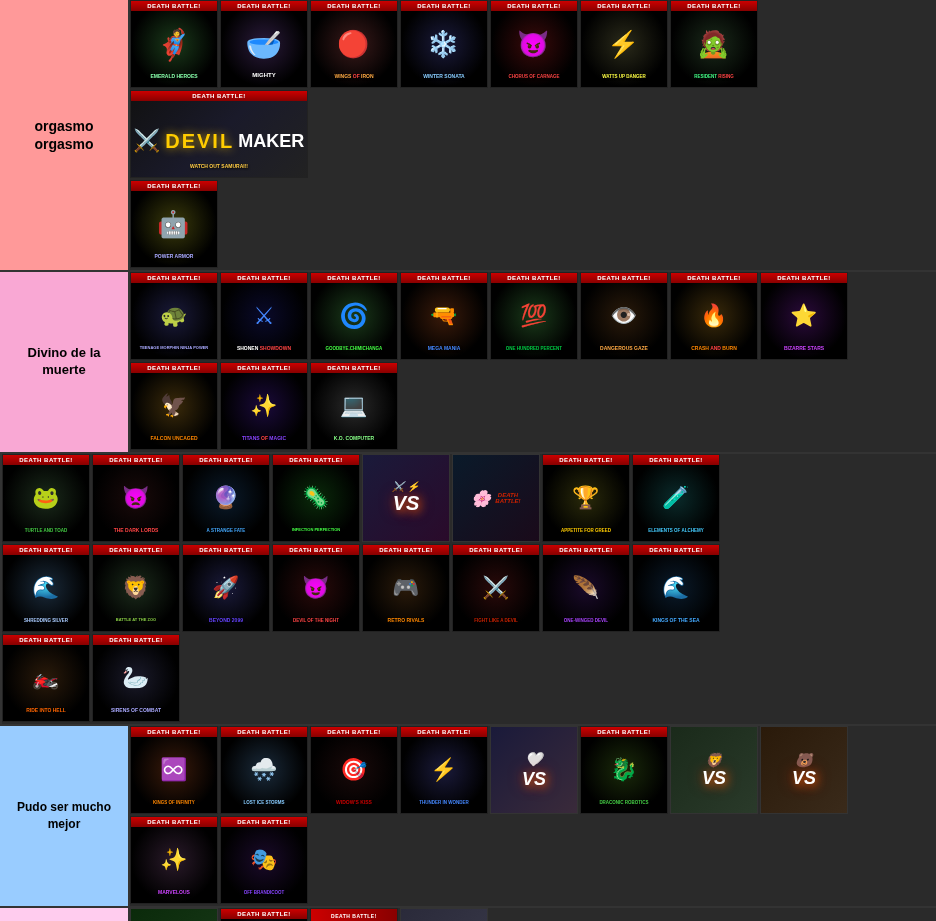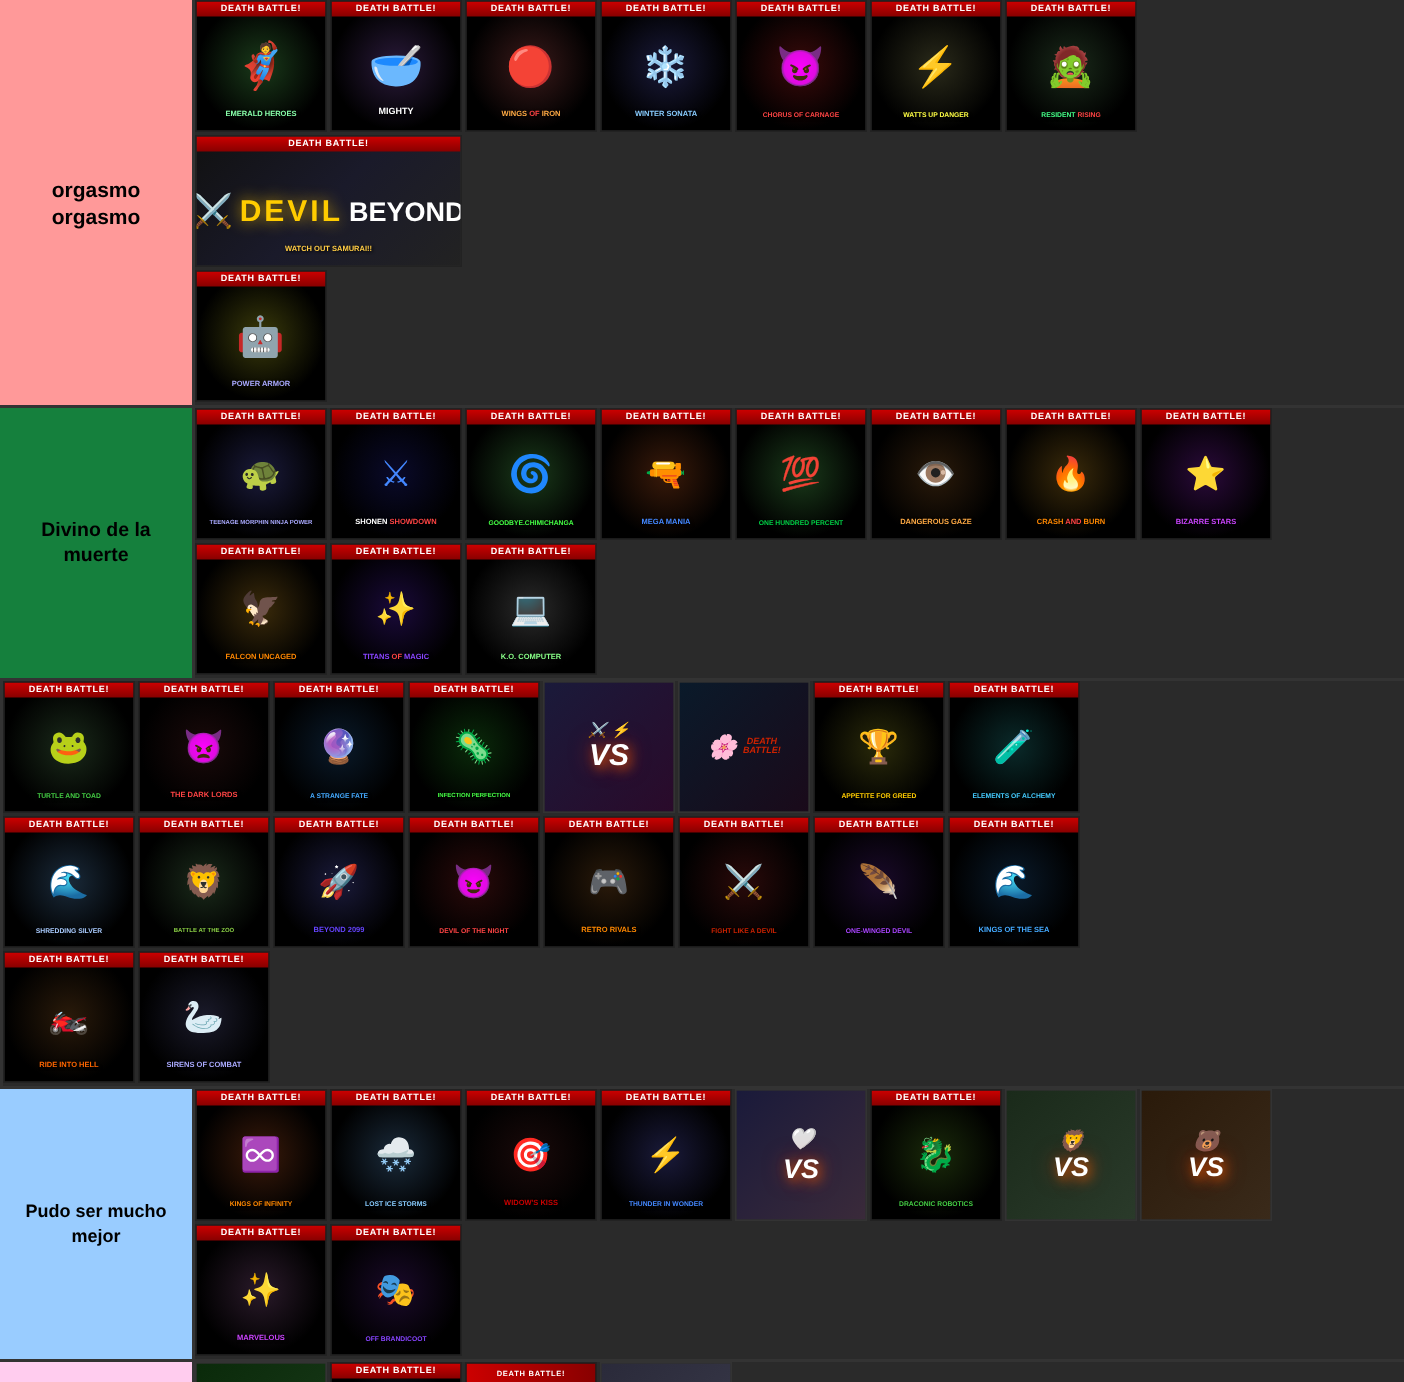--- a/index.html
+++ b/index.html
@@ -251,42 +251,42 @@
           <div class="db-title" style="color:#44ff88; font-size:4.5px;">RESIDENT <span style="color:#ff4444;">RISING</span></div>
         </div>
       </div>
 
       <div class="tier-item" style="width:180px;">
         <div class="db-card" style="width:178px; background:linear-gradient(135deg, #111 0%, #1a1a2a 50%, #222 100%);">
           <div class="db-header" style="background:linear-gradient(to bottom,#cc0000,#880000); font-size:6px; font-weight:900;">DEATH BATTLE!</div>
           <div style="display:flex; align-items:center; justify-content:center; flex:1; gap:4px; padding-top:14px;">
             <span style="font-size:22px;">⚔️</span>
             <span style="font-size:20px; font-weight:900; color:#ffcc00; font-family:Impact,sans-serif; letter-spacing:2px; text-shadow: 0 0 10px rgba(255,200,0,0.8);">DEVIL</span>
-            <span style="font-size:18px; font-weight:900; color:white; font-family:Impact,sans-serif;">BEYOND</span>
+            <span style="font-size:18px; font-weight:900; color:white; font-family:Impact,sans-serif;">MAKER</span>
           </div>
           <div class="db-title" style="color:#ffcc44; font-size:5px; bottom:8px;">WATCH OUT SAMURAI!!</div>
         </div>
       </div>
 
       <div style="width:100%; display:flex; flex-wrap:wrap;">
         <div class="tier-item">
           <div class="db-card bg-power">
             <div class="db-header" style="background:linear-gradient(to bottom,#cc0000,#880000); font-size:6px; font-weight:900;">DEATH BATTLE!</div>
             <div class="db-bg">
                 <span style="font-size:26px;">🤖</span>
               </div>
             <div class="db-title" style="color:#aaaaff; font-size:5px;">POWER ARMOR</div>
           </div>
         </div>
       </div>
     </div>
   </div>
 
   <div class="tier-row row-a">
-    <div class="tier-label" style="background:#15803d; font-size:13px; line-height:1.3;">
+    <div class="tier-label" style="background:#f9a8d4; font-size:13px; line-height:1.3;">
       <span>Divino de la muerte</span>
     </div>
     <div class="tier-items">
       <div class="tier-item">
         <div class="db-card bg-teen">
           <div class="db-header" style="background:linear-gradient(to bottom,#cc0000,#880000); font-size:6px;">DEATH BATTLE!</div>
           <div class="db-bg">
               <span style="font-size:22px;">🐢</span>
             </div>
           <div class="db-title" style="color:#aaaaff; font-size:4px;">TEENAGE MORPHIN NINJA POWER</div>

